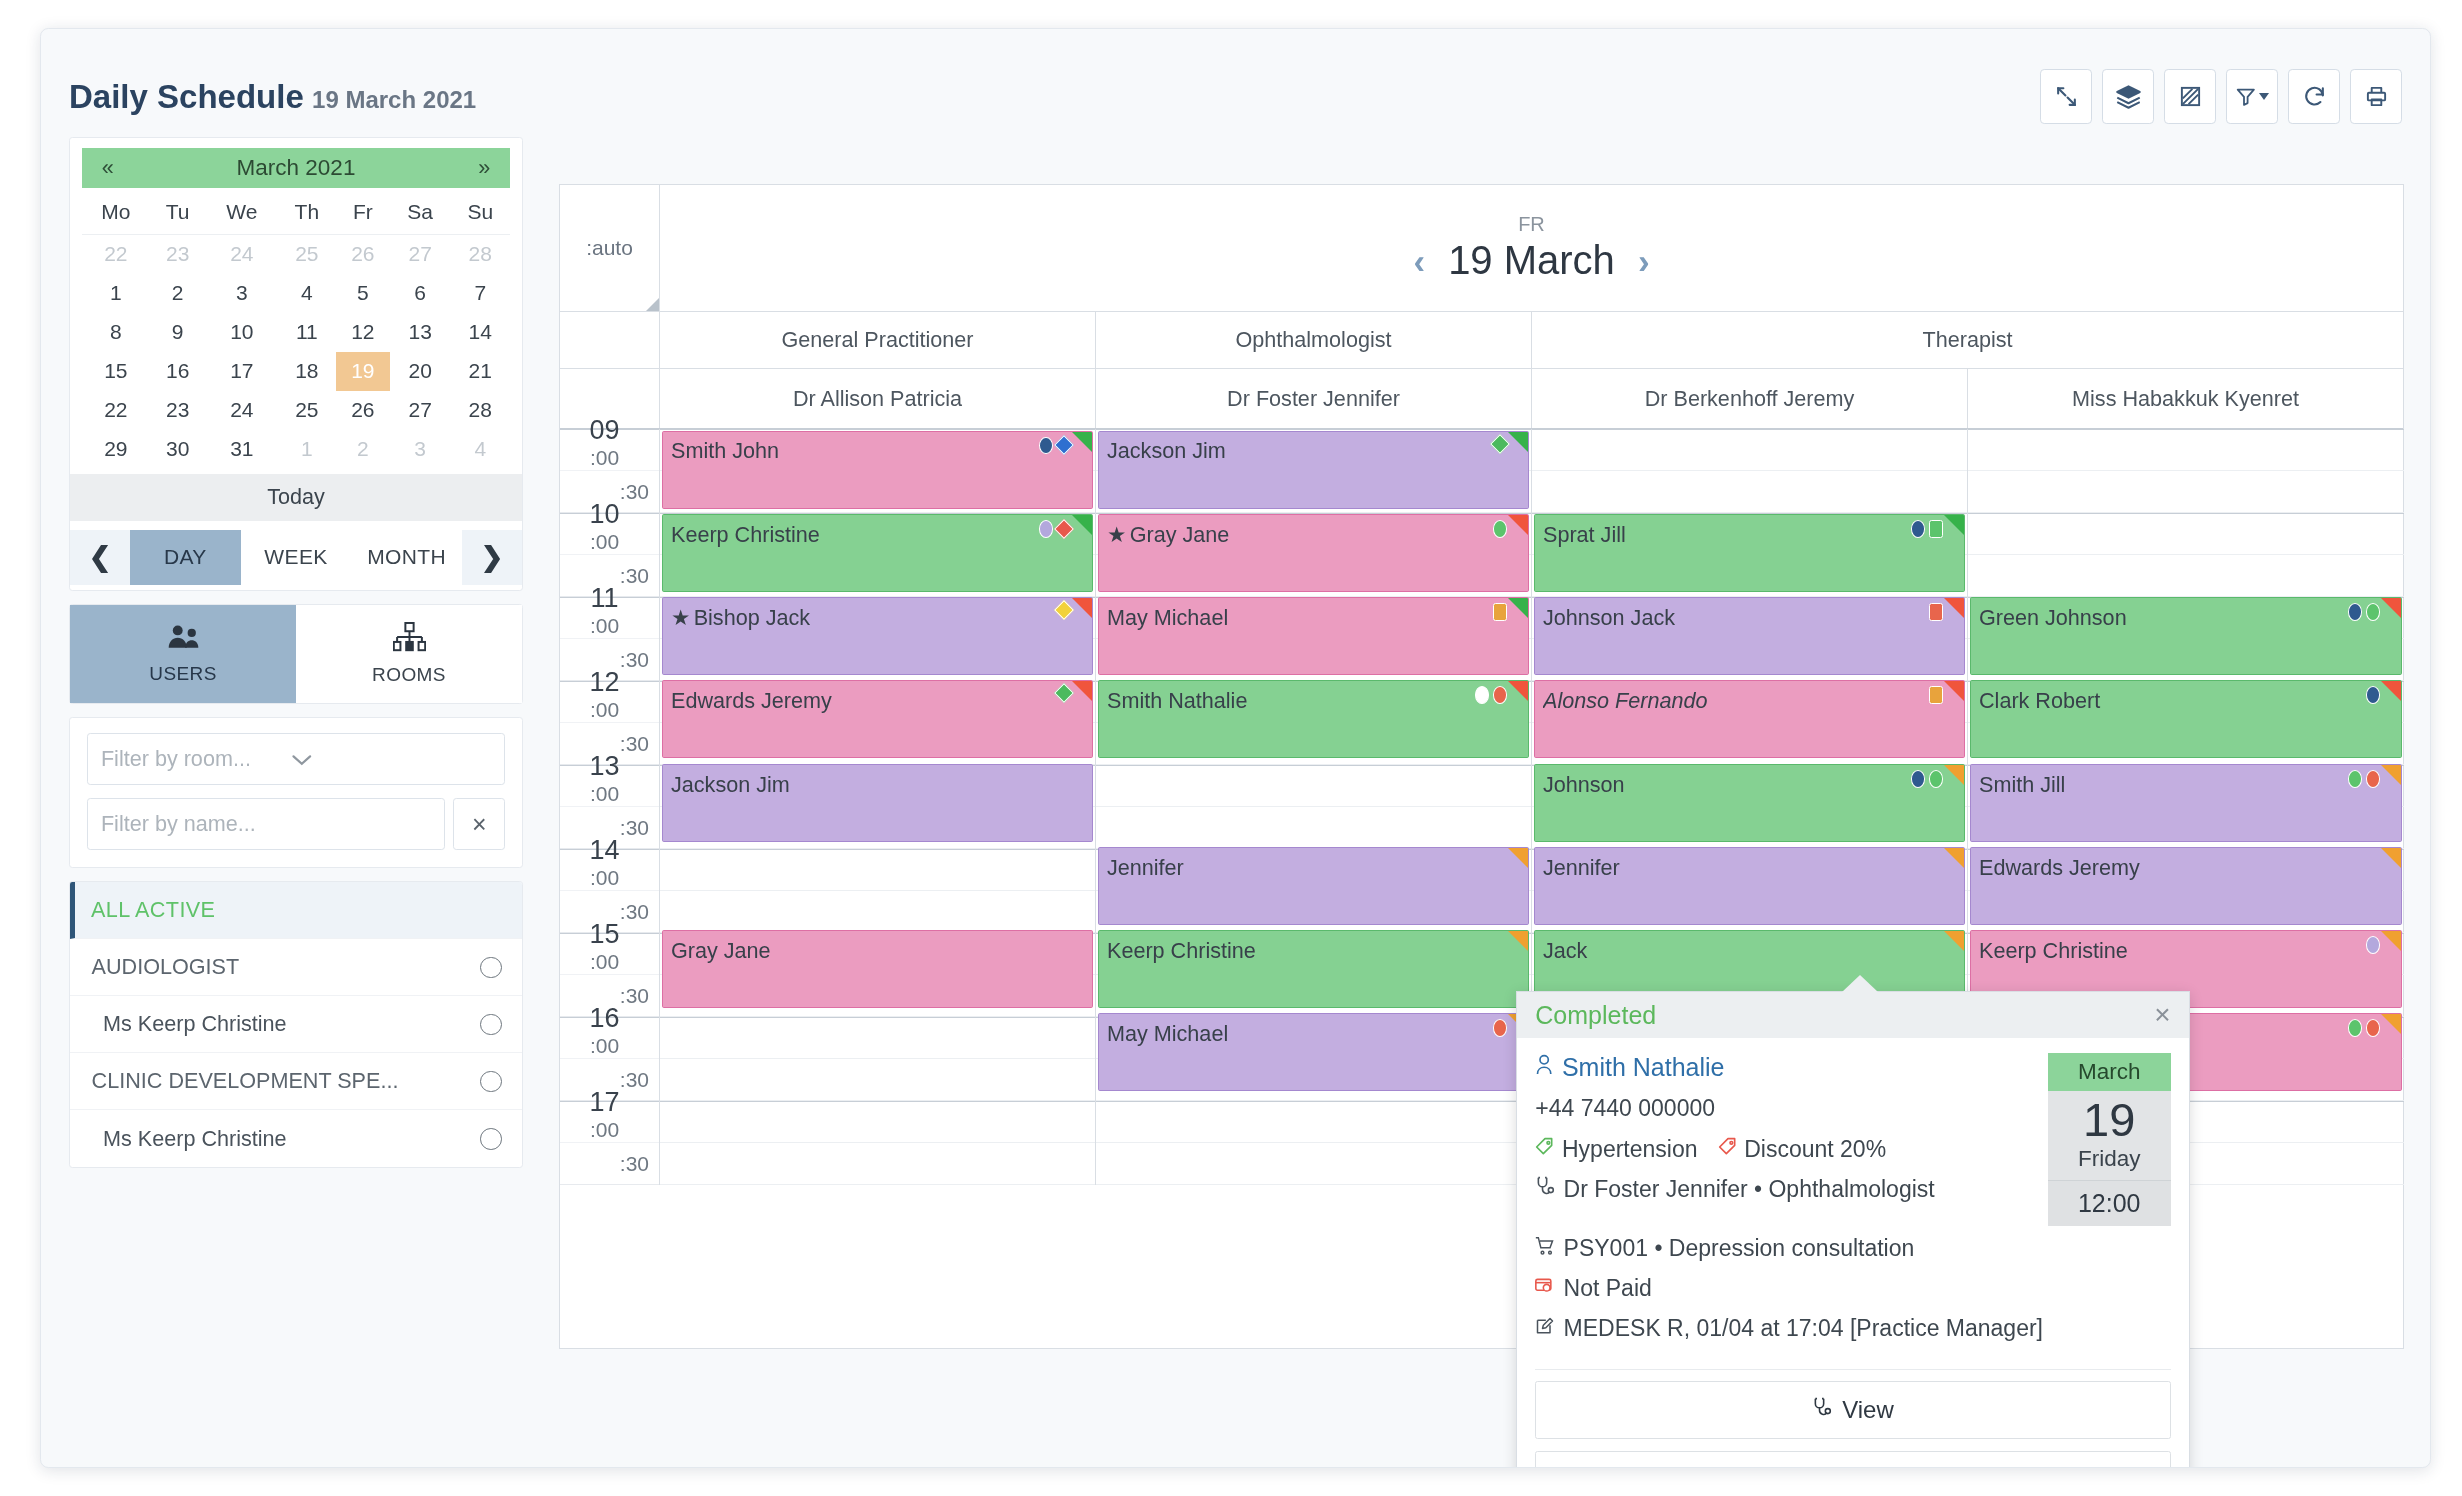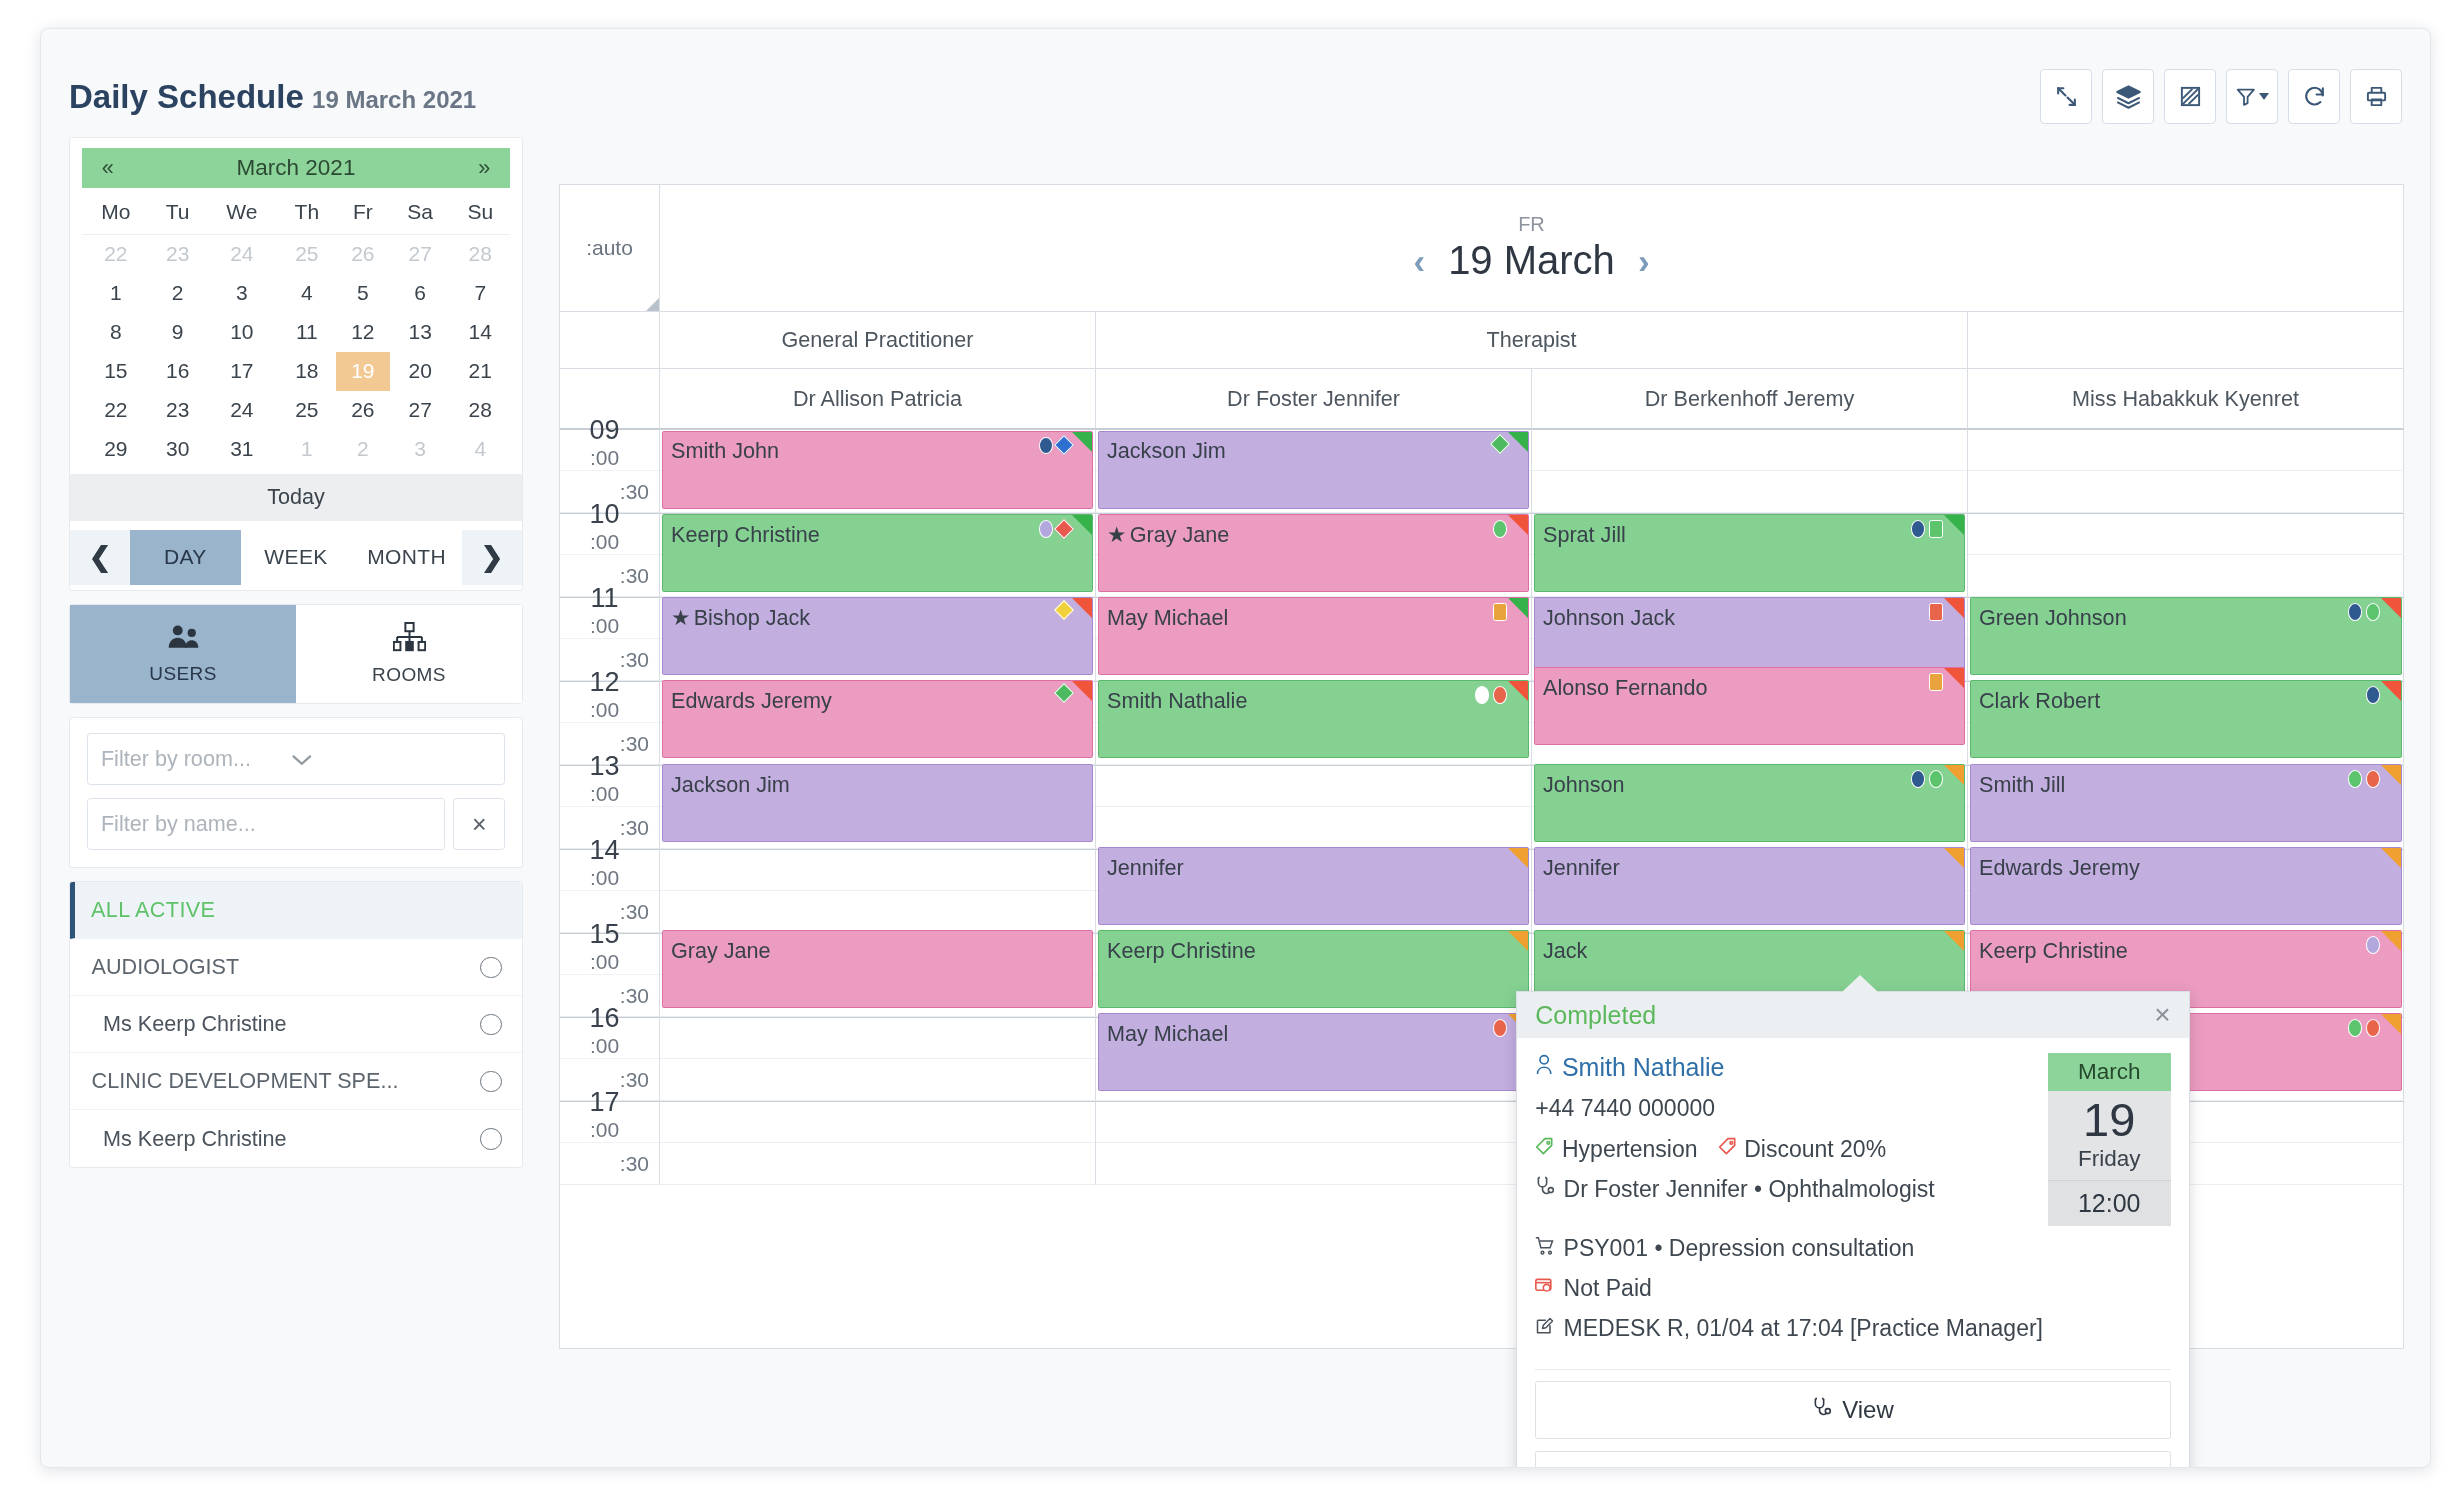--- a/index.html
+++ b/index.html
@@ -516,20 +516,21 @@
           <span class="big">19 March</span>
           <span class="chev">›</span>
         </div>
       </div>
     </div>
 
     <div class="sch-head-row2">
       <div class="hspacer"></div>
       <div id="spec-head" style="display:flex;flex:1;">
           <div class="hcell" style="width: 436px; flex: 0 0 auto;">General Practitioner</div>
+          <div class="hcell" style="width: 436px; flex: 0 0 auto;">Ophthalmologist</div>
           <div class="hcell" style="width: 872px; flex: 0 0 auto;">Therapist</div>
         </div>
     </div>
 
     <div class="sch-head-row3">
       <div class="hspacer"></div>
       <div id="doc-head" style="display:flex;flex:1;">
           <div class="hcell" style="width: 436px; flex: 0 0 auto;">Dr Allison Patricia</div>
           <div class="hcell" style="width: 436px; flex: 0 0 auto;">Dr Foster Jennifer</div>
           <div class="hcell" style="width: 436px; flex: 0 0 auto;">Dr Berkenhoff Jeremy</div>
@@ -751,21 +752,21 @@
               </div>
               <span class="corner" style="border-top-color: rgb(54, 178, 74);"></span>
             </div>
             <div class="appt appt-purple" style="top: 168px; height: 78px;">
               <div class="nm">Johnson Jack</div>
               <div class="markers">
                 <span class="mk sq" style="background: rgb(232, 101, 76);"></span>
               </div>
               <span class="corner" style="border-top-color: rgb(240, 85, 60);"></span>
             </div>
-            <div class="appt appt-pink" style="top: 238px; height: 78px;">
+            <div class="appt appt-pink" style="top: 251px; height: 78px; font-style: italic;">
               <div class="nm">Alonso Fernando</div>
               <div class="markers">
                 <span class="mk sq" style="background: rgb(232, 163, 60);"></span>
               </div>
               <span class="corner" style="border-top-color: rgb(240, 85, 60);"></span>
             </div>
             <div class="appt appt-green" style="top: 335px; height: 78px;">
               <div class="nm">Johnson</div>
               <div class="markers">
                 <span class="mk" style="background: rgb(47, 90, 143);"></span>

